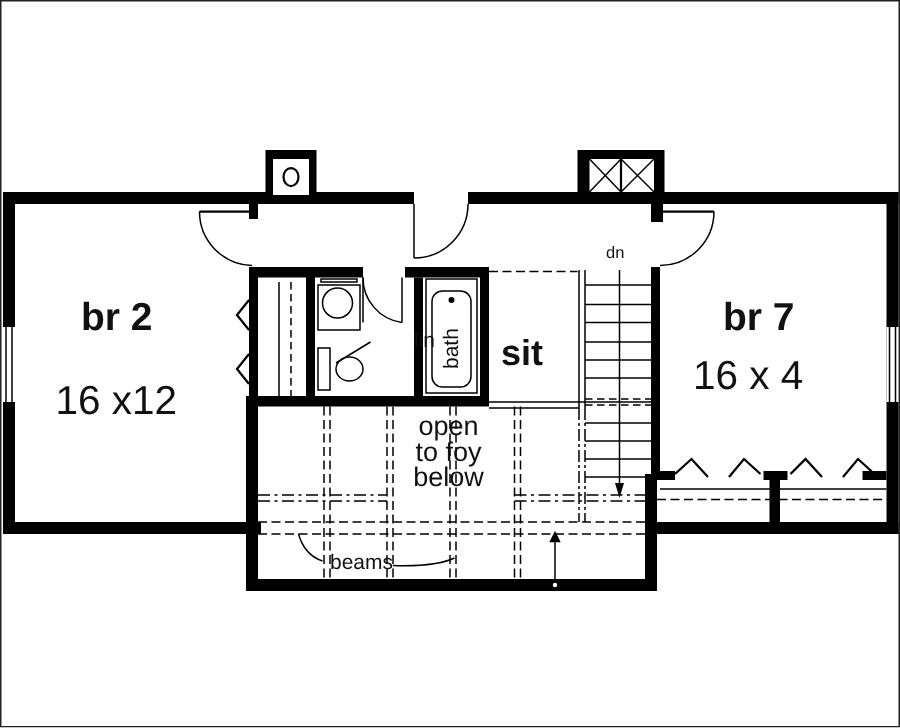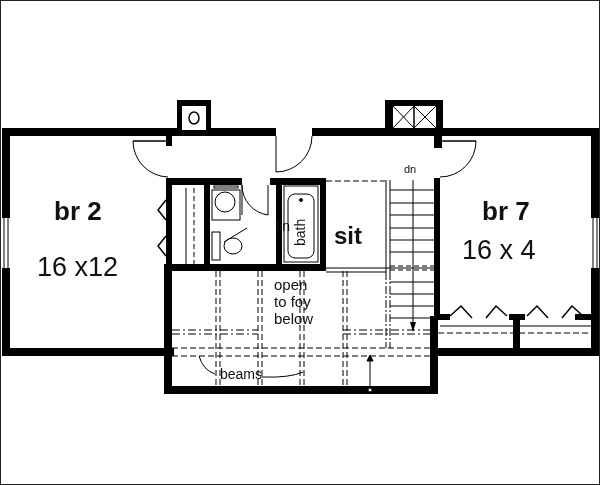--- a/index.html
+++ b/index.html
@@ -1,21 +1,21 @@
 <!DOCTYPE html>
 <html><head>
   <meta charset="utf-8">
   <style>
     html, body { margin: 0; padding: 0; background: #ffffff; }
     body { width: 600px; height: 485px; position: relative; overflow: hidden; font-family: "Liberation Sans", sans-serif; }
     #plan { position: absolute; left: 0; top: 0; }
     .lbl { position: absolute; color: #111; font-family: "Liberation Sans", sans-serif; white-space: nowrap; }
     .room-name { font-weight: bold; font-size: 26px; }
     .room-dim { font-size: 27px; }
-    .small { font-size: 15px; line-height: 17px; }
+    .small { font-size: 18px; line-height: 17px; text-align: center; }
   </style>
 </head>
 <body>
 
 <svg id="plan" width="600" height="485" viewBox="0 0 600 485" xmlns="http://www.w3.org/2000/svg">
 
   <rect x="0.5" y="0.5" width="599" height="484" fill="none" stroke="#222" stroke-width="1"></rect>
 
   <g fill="#000">
 

